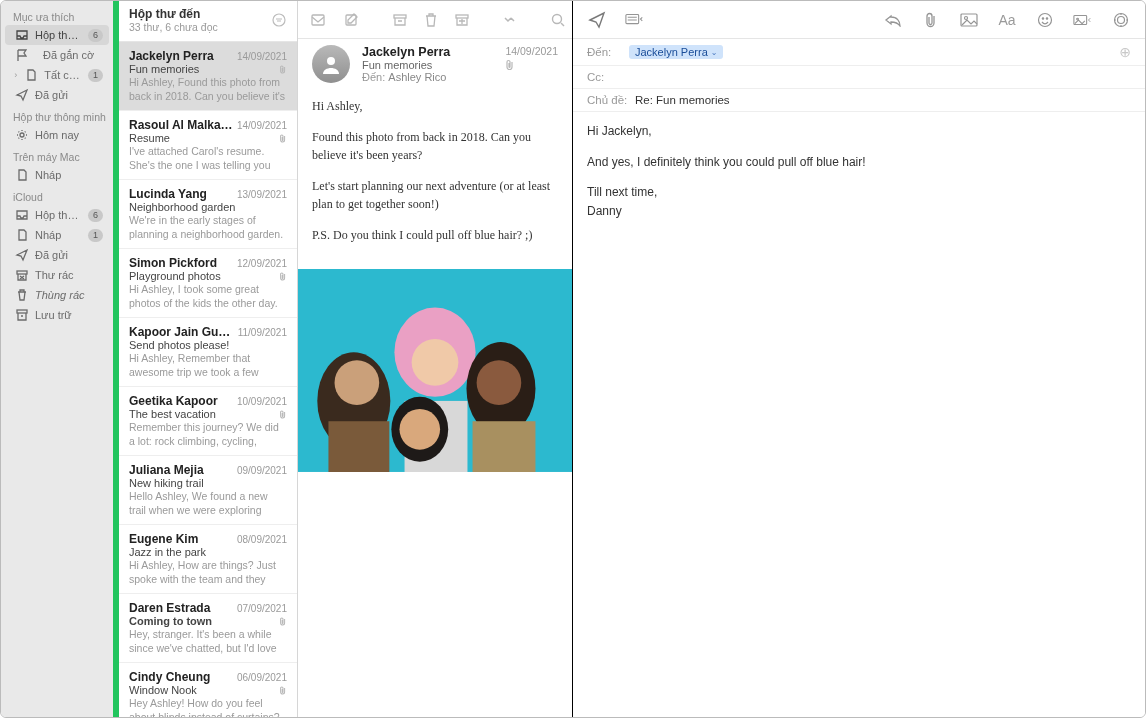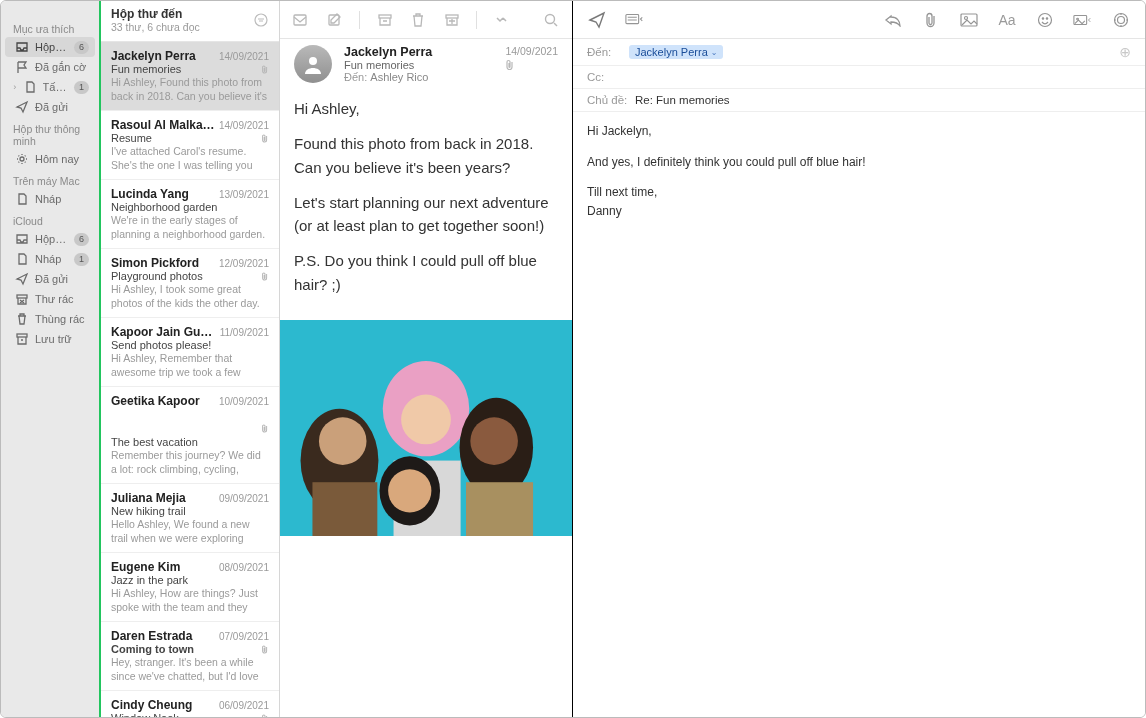--- a/index.html
+++ b/index.html
@@ -1,19 +1,19 @@
 <!DOCTYPE html>
 <html><head>
 <meta charset="utf-8">
 <style>
   html,body{margin:0;padding:0;height:100%;font-family:-apple-system,BlinkMacSystemFont,"Helvetica Neue",Arial,sans-serif;font-size:11px;color:#333;background:#fff;}
   *{box-sizing:border-box;}
   .app{display:flex;height:718px;width:1146px;border:1px solid #bbb;border-radius:6px;overflow:hidden;position:relative;}
   
-  .sidebar{width:100px;flex:none;background:#e9e9e9;border-right:2px solid #22c55e;padding:16px 0 6px 0;overflow:hidden;color:#6b6b6b;}
+  .sidebar{width:118px;flex:none;background:#e9e9e9;border-right:6px solid #22c55e;padding:4px 0 6px 0;overflow:hidden;color:#6b6b6b;}
   .sb-section{padding:6px 6px 2px 12px;font-size:10.5px;color:#8a8a8a;}
   .sb-item{display:flex;align-items:center;gap:6px;padding:3px 6px 3px 10px;margin:0 4px;border-radius:4px;font-size:11px;color:#6b6b6b;white-space:nowrap;overflow:hidden;}
   .sb-item .ic{width:14px;height:14px;flex:none;}
   .sb-item.sel{background:#d7d7d7;color:#444;}
   .sb-badge{margin-left:auto;background:#c8c8c8;color:#555;border-radius:8px;font-size:9px;padding:0 5px;line-height:13px;}
   .sb-caret{width:10px;text-align:center;font-size:9px;color:#9a9a9a;margin-left:-2px;}
   svg{display:block;}
   
   .mlist{width:179px;flex:none;border-right:1px solid #d6d6d6;display:flex;flex-direction:column;}
   .ml-header{padding:6px 10px 8px 10px;border-bottom:1px solid #e5e5e5;display:flex;align-items:center;}
@@ -37,21 +37,21 @@
   .toolbar .spacer{flex:1;}
   .toolbar .vline{width:1px;height:18px;background:#e0e0e0;}
   .r-head{padding:6px 14px 10px 14px;display:flex;gap:12px;}
   .avatar{width:38px;height:38px;border-radius:50%;background:linear-gradient(#b9b9b9,#8f8f8f);display:flex;align-items:center;justify-content:center;}
   .r-meta{flex:1;}
   .r-sender{font-size:12.5px;font-weight:700;color:#222;}
   .r-subj{font-size:11px;color:#666;}
   .r-to{font-size:11px;color:#888;}
   .r-to .lbl{color:#999;}
   .r-date{font-size:10.5px;color:#999;text-align:right;}
-  .r-body{padding:4px 14px 12px 14px;font-size:15px;color:#333;line-height:1.55;}
+  .r-body{padding:4px 14px 12px 14px;font-size:12px;color:#333;line-height:1.55;font-family:Liberation Serif, serif;}
   .r-body p{margin:0 0 12px 0;}
   .r-photo{width:100%;}
   
   .compose{width:572px;flex:none;display:flex;flex-direction:column;background:#fff;}
   .c-toolbar{height:38px;flex:none;display:flex;align-items:center;gap:18px;padding:0 14px;color:#959595;border-bottom:1px solid #e5e5e5;}
   .c-toolbar .spacer{flex:1;}
   .c-toolbar .tb-btn{width:20px;height:20px;display:flex;align-items:center;justify-content:center;}
   .c-field{display:flex;align-items:center;padding:5px 14px;border-bottom:1px solid #eee;font-size:11.5px;color:#333;}
   .c-field .lbl{width:42px;color:#999;}
   .pill{background:#cfe3fb;color:#1a4d99;border-radius:3px;padding:1px 6px;font-size:11px;display:inline-flex;align-items:center;gap:3px;}
@@ -75,21 +75,21 @@
         </span>
         <span style="overflow: hidden; text-overflow: ellipsis;">Hộp thư đến</span>
         <span class="sb-badge">6</span>
       </div>
       <div class="sb-item">
         <span class="ic">
           <svg width="14" height="14" viewBox="0 0 14 14" fill="none" stroke="currentColor" stroke-width="1.3">
             <path d="M3 2v11M3 2h8l-2 3 2 3H3"></path>
           </svg>
         </span>
-        <span style="overflow: hidden; text-overflow: ellipsis;">Đã gắn cờ</span>
+        <span style="overflow: hidden; text-overflow: ellipsis; margin-left: 8px;">Đã gắn cờ</span>
       </div>
       <div class="sb-item">
         <span class="sb-caret">›</span>
         <span class="ic">
           <svg width="14" height="14" viewBox="0 0 14 14" fill="none" stroke="currentColor" stroke-width="1.3">
             <path d="M4 2h5l2 2v8H4z"></path>
           </svg>
         </span>
         <span style="overflow: hidden; text-overflow: ellipsis;">Tất cả thư n…</span>
         <span class="sb-badge">1</span>
@@ -157,21 +157,21 @@
           </svg>
         </span>
         <span style="overflow: hidden; text-overflow: ellipsis;">Thư rác</span>
       </div>
       <div class="sb-item">
         <span class="ic">
           <svg width="14" height="14" viewBox="0 0 14 14" fill="none" stroke="currentColor" stroke-width="1.3">
             <path d="M3 4h8M5 4V2h4v2M4 4l1 8h4l1-8"></path>
           </svg>
         </span>
-        <span style="overflow: hidden; text-overflow: ellipsis;">Thùng rác</span>
+        <span style="overflow: hidden; text-overflow: ellipsis; font-style: italic;">Thùng rác</span>
       </div>
       <div class="sb-item">
         <span class="ic">
           <svg width="14" height="14" viewBox="0 0 14 14" fill="none" stroke="currentColor" stroke-width="1.3">
             <rect x="2" y="2" width="10" height="3"></rect>
             <path d="M3 5v7h8V5M6 8h2"></path>
           </svg>
         </span>
         <span style="overflow: hidden; text-overflow: ellipsis;">Lưu trữ</span>
       </div>
@@ -255,21 +255,21 @@
             <div class="msg-subj" style="flex: 1 1 0%;">Send photos please!</div>
           </div>
           <div class="msg-prev">Hi Ashley, Remember that awesome trip we took a few years ago? I fou…</div>
         </div>
         <div class="msg">
           <div class="msg-row1">
             <div class="msg-sender">Geetika Kapoor</div>
             <div class="msg-date">10/09/2021</div>
           </div>
           <div class="msg-subj-row">
-            <div class="msg-subj" style="flex: 1 1 0%; margin-top: 28px;">The best vacation</div>
+            <div class="msg-subj" style="flex: 1 1 0%;">The best vacation</div>
             <span class="clip">
               <svg width="8" height="11" viewBox="0 0 10 12" fill="none" stroke="currentColor" stroke-width="1.3">
                 <path d="M7 3v5a2.5 2.5 0 01-5 0V3a1.5 1.5 0 013 0v5a.5.5 0 01-1 0V4"></path>
               </svg>
             </span>
           </div>
           <div class="msg-prev">Remember this journey? We did a lot: rock climbing, cycling, hiking, a…</div>
         </div>
         <div class="msg">
           <div class="msg-row1">

